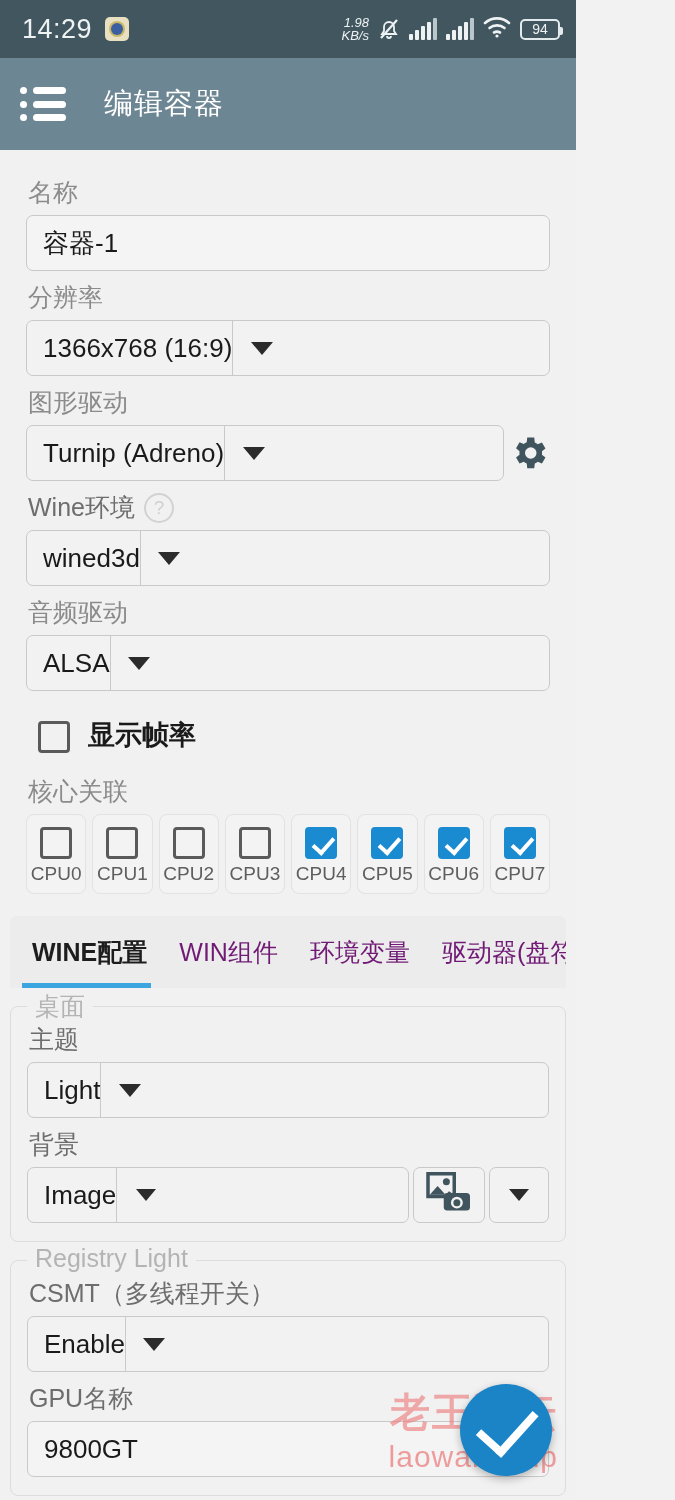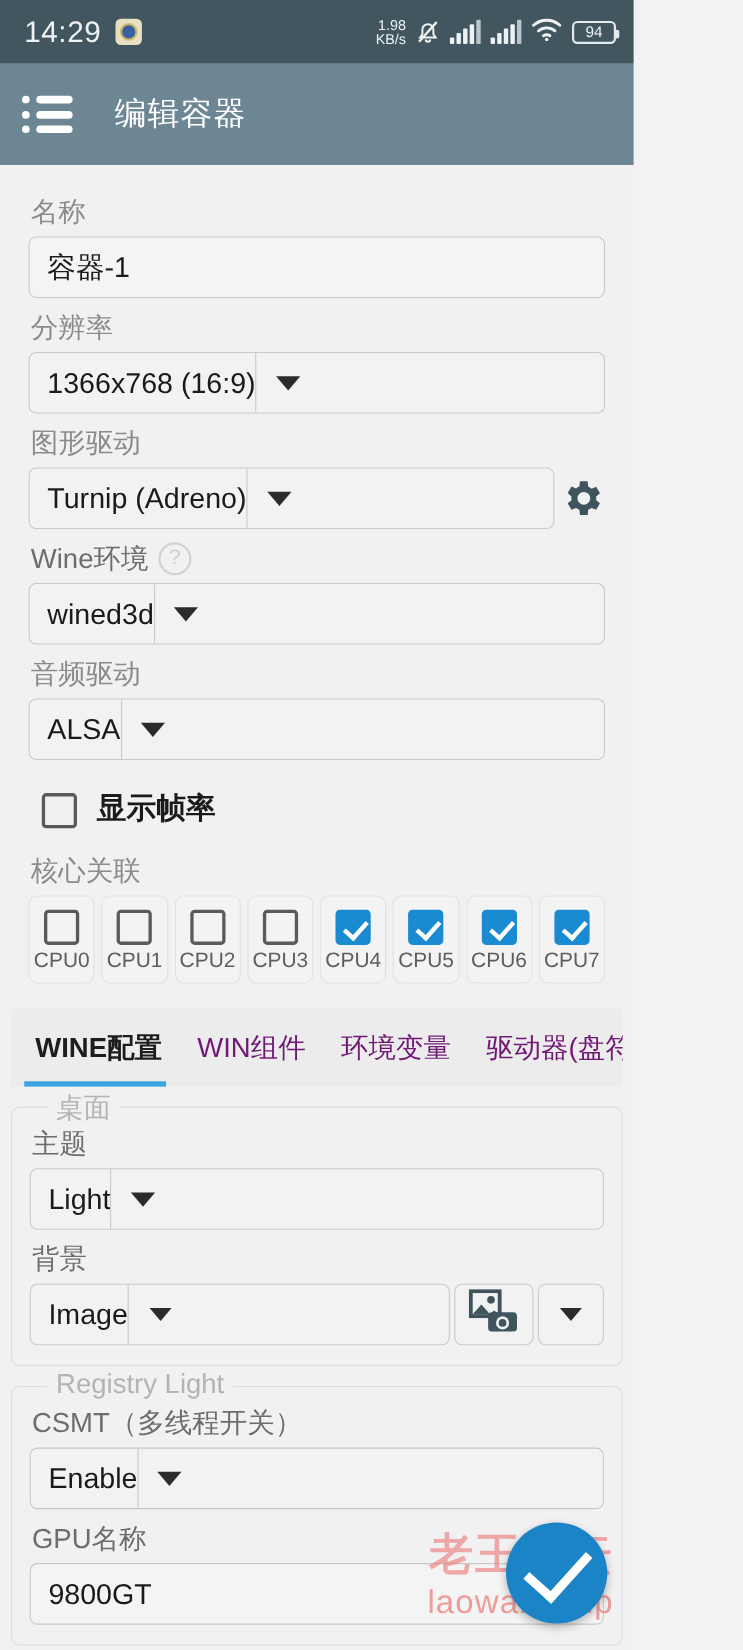--- a/index.html
+++ b/index.html
@@ -21,21 +21,21 @@
     width: 24px; height: 24px; margin-left: 13px; border-radius: 5px;
     background: #e8e0c0; position: relative;
   }
   .sb-appicon::after{
     content:""; position:absolute; left:50%; top:50%; width:12px; height:12px;
     transform: translate(-50%,-50%); border-radius:50%;
     background:#3a5fa0; box-shadow:0 0 0 2px #c9b769;
   }
   .sb-right { margin-left: auto; display: flex; align-items: center; gap: 9px; }
   .sb-kbs { font-size: 13px; line-height: 13px; text-align: right; }
-  .sb-kbs span { display: block; }
+  .sb-kbs span { display: block; font-style: italic; }
   .bell { position: relative; width: 22px; height: 24px; }
   .bell svg { display:block; }
   .bars { display: flex; align-items: flex-end; gap: 2px; height: 22px; }
   .bars i { display:block; width: 4px; background: #eef2f3; border-radius: 1px; }
   .bars i:nth-child(1){height:6px;}
   .bars i:nth-child(2){height:10px;}
   .bars i:nth-child(3){height:14px;}
   .bars i:nth-child(4){height:18px;}
   .bars i:nth-child(5){height:22px; background:#b9c6cb;}
   .battery {
@@ -119,21 +119,21 @@
     content:""; position:absolute; left:12px; right:12px; bottom:0; height:5px; background:#3ba5e0;
   }
   .tab.clipped { padding-right:0; max-width:26px; overflow:hidden; }
 
   
   .fs {
     border:1px solid #dcdcdc; border-radius:8px; margin: 18px 10px 0 10px;
     padding: 6px 16px 18px 16px; position:relative;
   }
   .fs > .legend {
-    position:absolute; top:-17px; left:32px; background:#f1f1f1; padding:0 8px;
+    position:absolute; top:-17px; left:16px; background:#f1f1f1; padding:0 8px;
     color:#b4b4b4; font-size:25px;
   }
 
   
   .fab {
     position:absolute; right:24px; bottom:24px; width:92px;height:92px;border-radius:50%;
     background:#1a84c7; box-shadow:0 3px 8px rgba(0,0,0,.28);
     display:flex; align-items:center; justify-content:center;
   }
   .fab::after{

